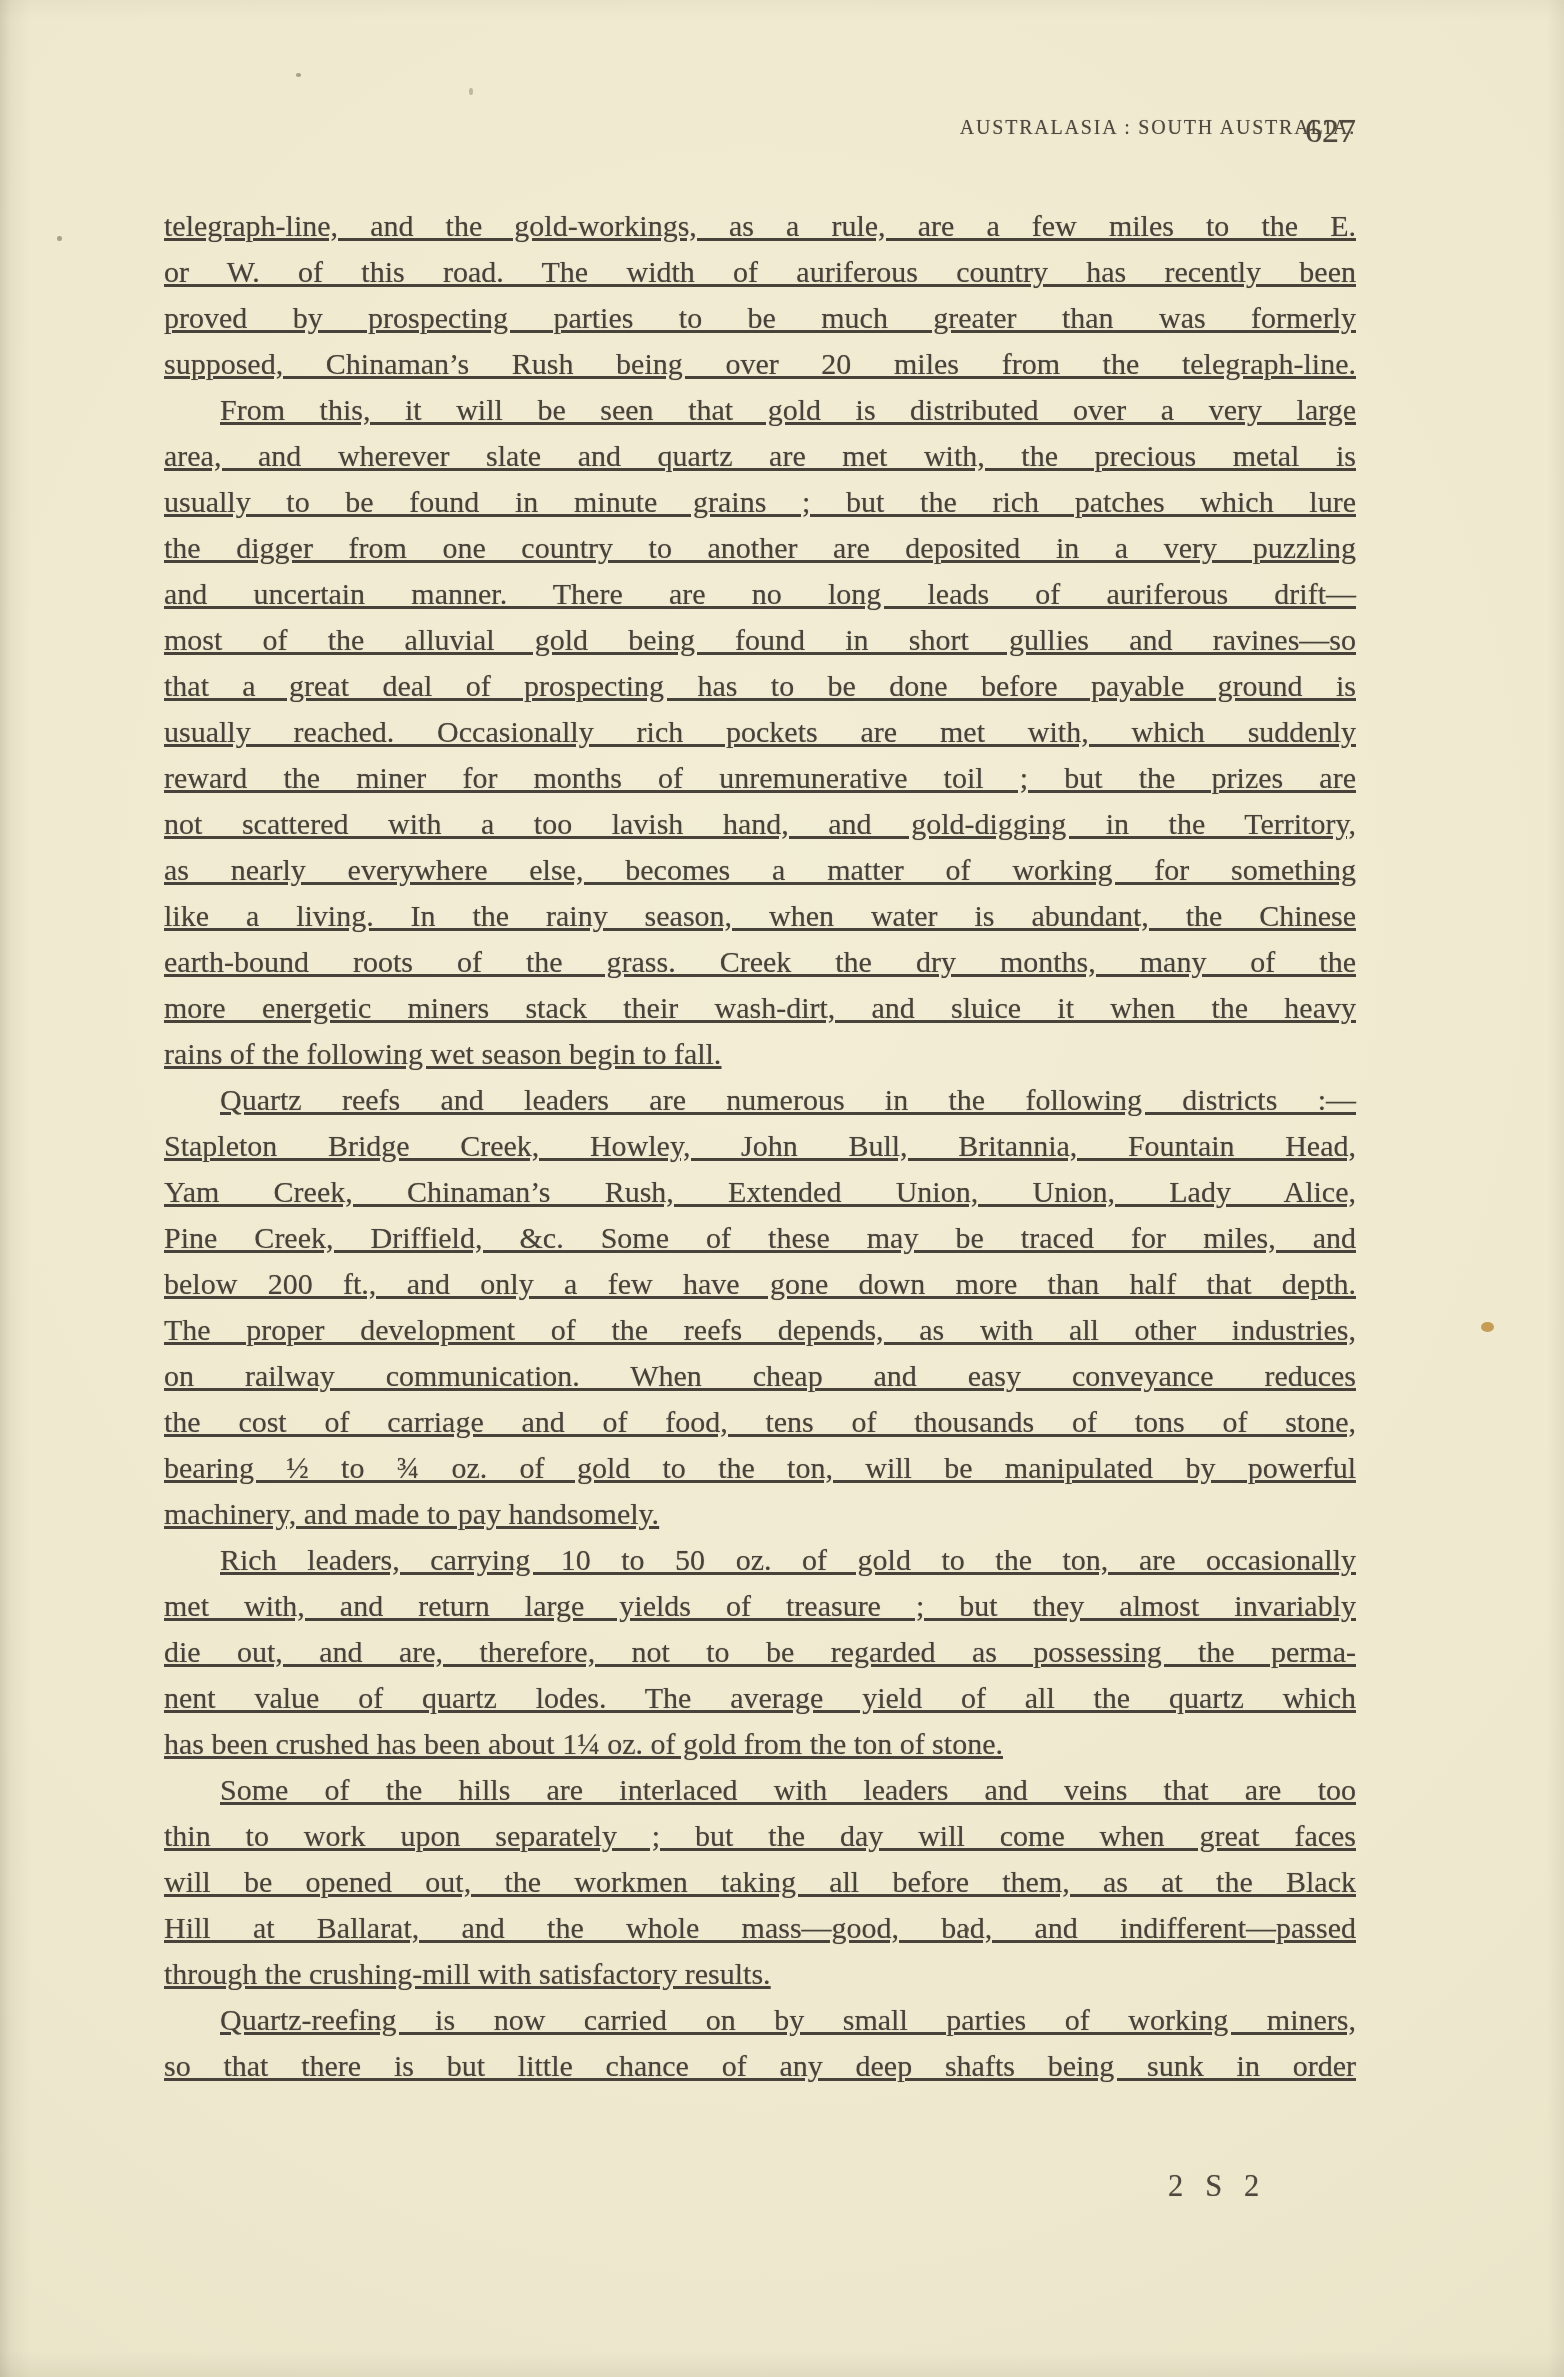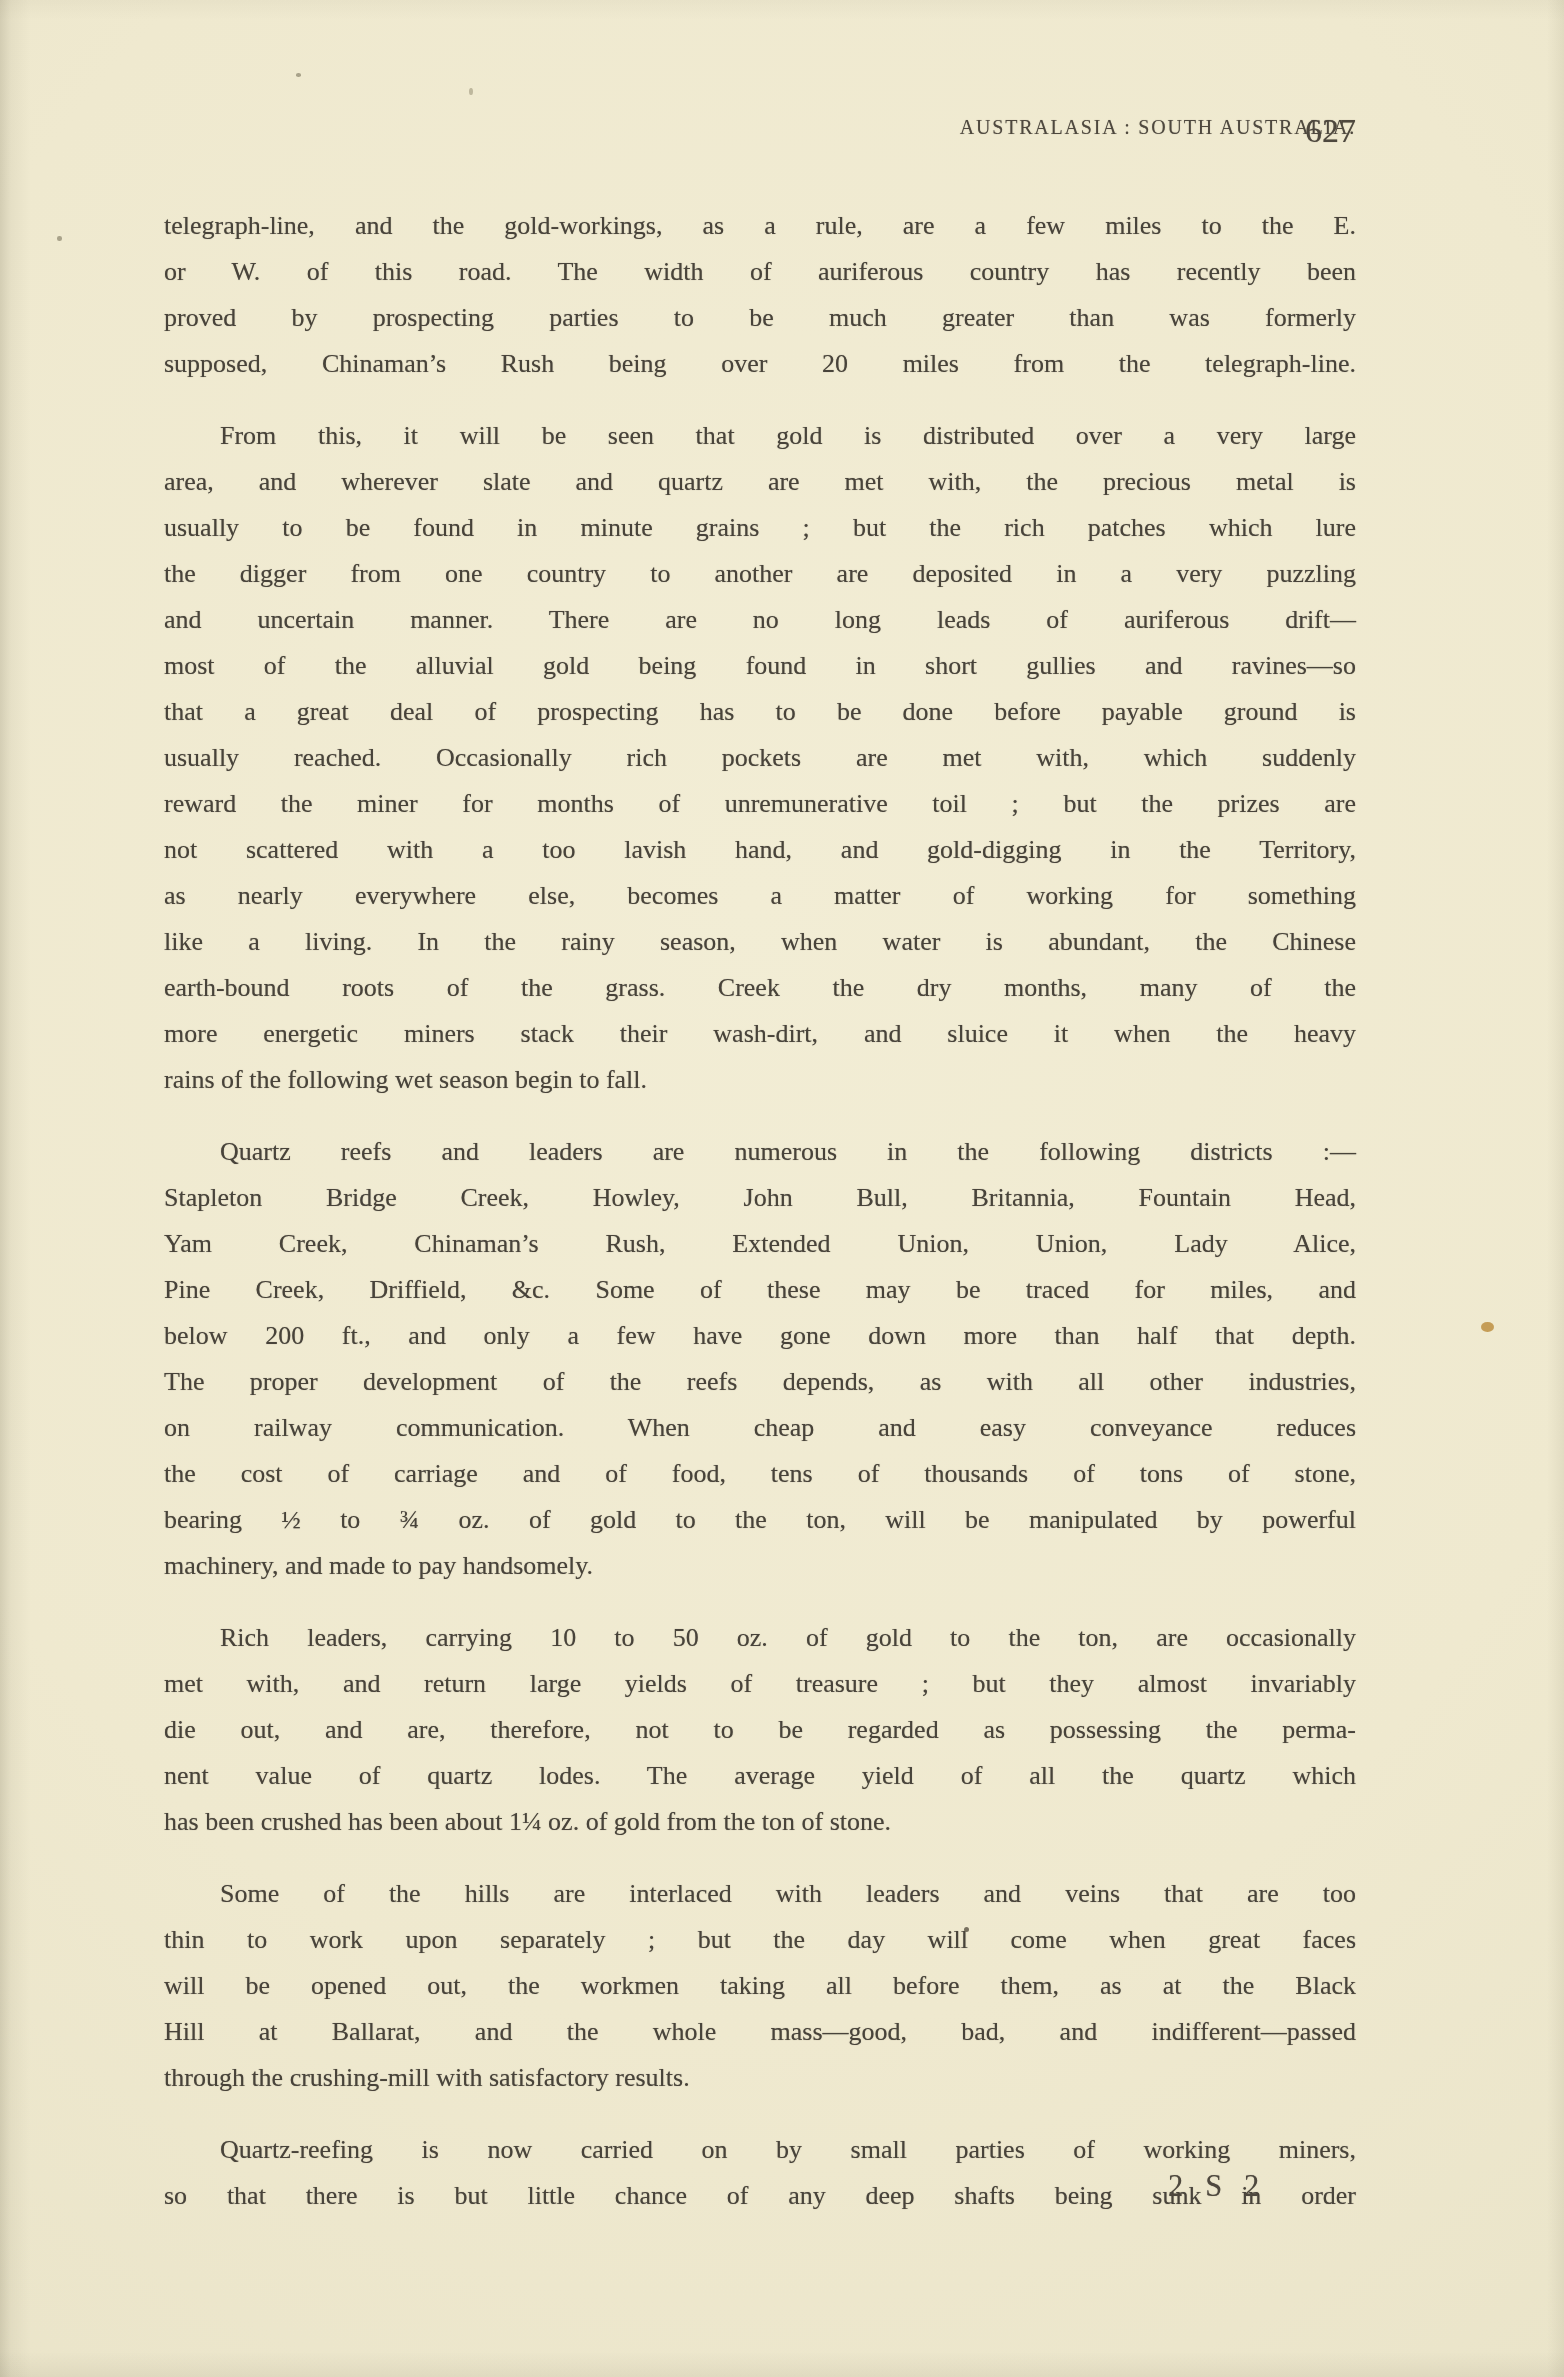--- a/index.html
+++ b/index.html
@@ -49,33 +49,34 @@
     color: #4e483e;
     text-shadow: 0 0 0.9px rgba(78,72,62,0.45);
   }
 
   
   .body-text {
     position: absolute;
     left: 164px;
     top: 203px;
     width: 1192px;
-    font-size: 26px;
+    font-size: 30px;
     line-height: 46px;
     color: #48433a;
     text-shadow: 0 0 0.9px rgba(72,67,58,0.50);
+    text-decoration: underline;
   }
   .para { margin: 0; }
   .line {
     text-align: justify;
     text-align-last: justify;
     height: 46px;
     overflow: visible;
   }
-  .para.indent .line:first-child { text-indent: 56px; margin-top: 26px; }
+  .para.indent .line:first-child { text-indent: 56px; }
   .line.last-short { text-align-last: left; }
 
   
   .signature {
     position: absolute;
     left: 1168px;
     top: 2169px;
     font-size: 30.5px;
     word-spacing: 14.3px;
     color: #4e483e;

